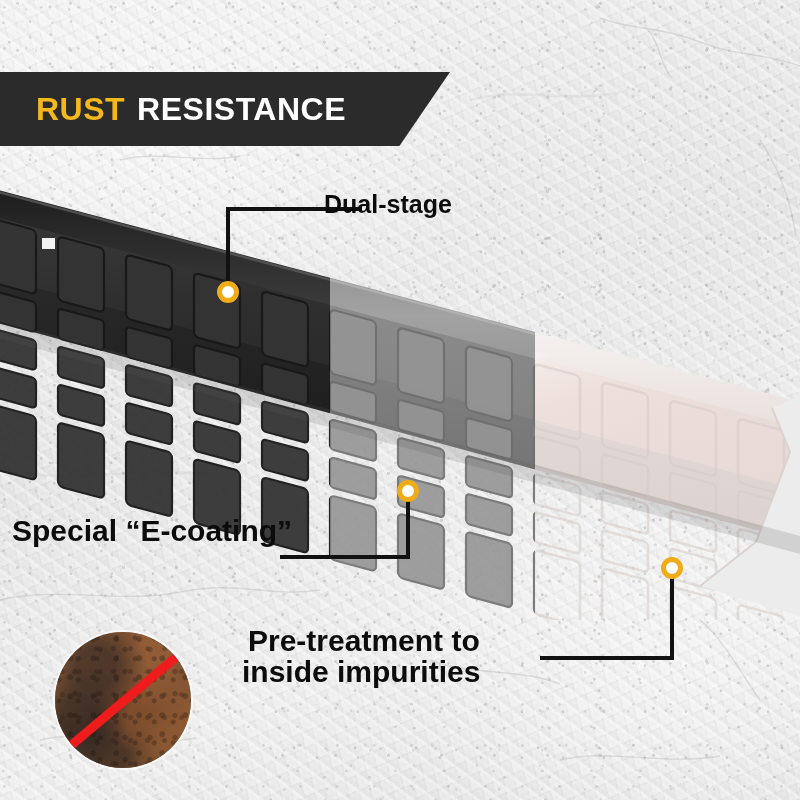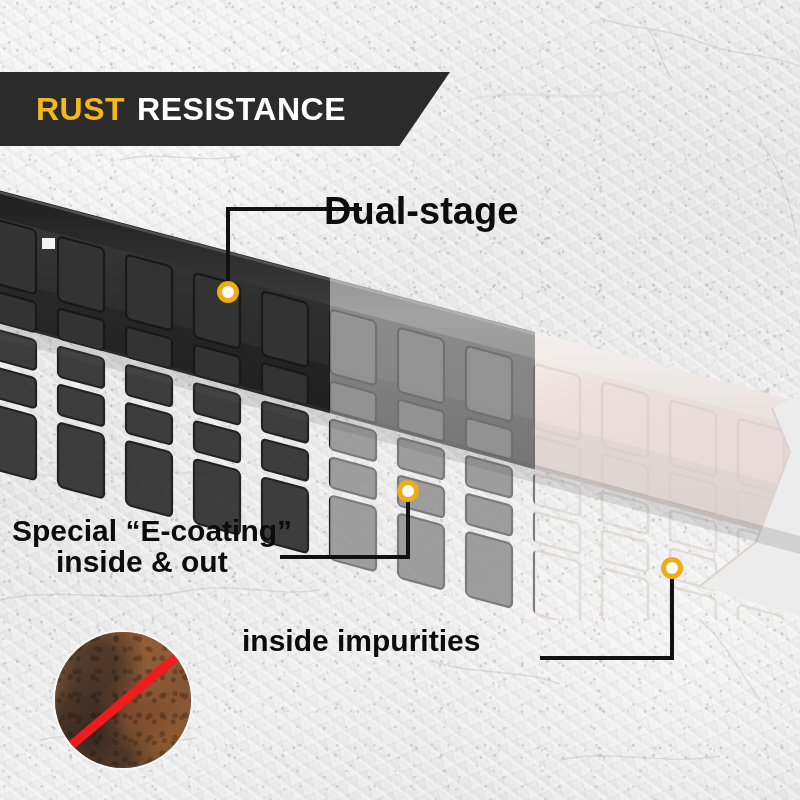--- a/index.html
+++ b/index.html
@@ -77,21 +77,21 @@
   }
 
   
   .callout{
     position:absolute;
     color:#0c0c0c;font-weight:bold;
     line-height:1.02;
     white-space:nowrap;
   }
   .callout .l1,.callout .l2{display:block;}
-  .co-powder{left:324px;top:192px;font-size:38px;text-align:center;}
+  .co-powder{left:324px;top:192px;font-size:25px;text-align:center;}
   .co-powder .l1{margin-left:0;}
   .co-ecoat{left:12px;top:516px;font-size:30px;}
   .co-ecoat .l2{margin-left:44px;}
   .co-pre{left:248px;top:626px;font-size:30px;}
   .co-pre .l2{margin-left:-6px;}
 
   
   .badge{
     position:absolute;left:55px;top:632px;
     width:136px;height:136px;border-radius:50%;
@@ -331,27 +331,27 @@
   <div class="dot" style="left:217px;top:281px;"></div>
   <div class="callout co-powder">
     <span class="l1">Dual-stage</span>
   </div>
 
   <div class="leader v" style="left:406px;top:495px;height:64px;"></div>
   <div class="leader h" style="left:280px;top:555px;width:130px;"></div>
   <div class="dot" style="left:397px;top:480px;"></div>
   <div class="callout co-ecoat">
     <span class="l1">Special “E-coating”</span>
-    <span class="l2">inside &amp; out</span>
   </div>
 
   <div class="leader v" style="left:670px;top:572px;height:88px;"></div>
   <div class="leader h" style="left:540px;top:656px;width:134px;"></div>
   <div class="dot" style="left:661px;top:557px;"></div>
   <div class="callout co-pre">
+    <span class="l1">Pre-treatment to</span>
     <span class="l2">inside impurities</span>
   </div>
 
   <div class="badge">
     <div class="badge-rust"></div>
     <div class="badge-grain"></div>
     <div class="badge-slash"></div>
   </div>
 
 </div>

